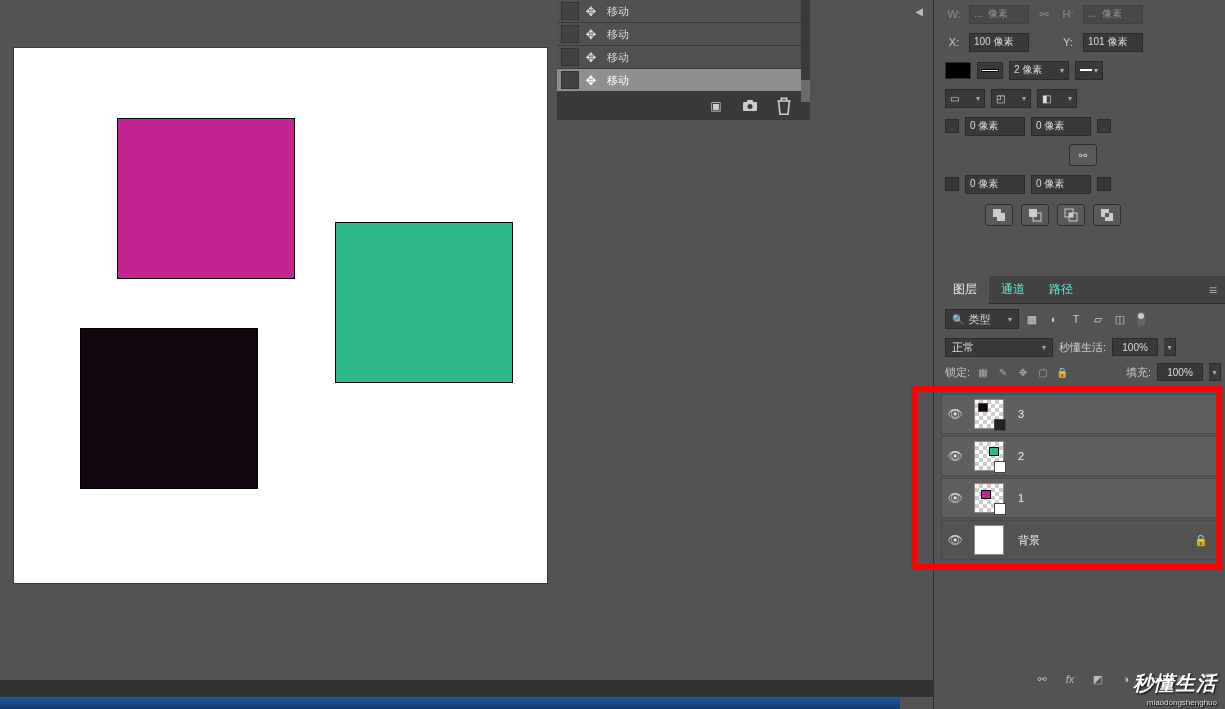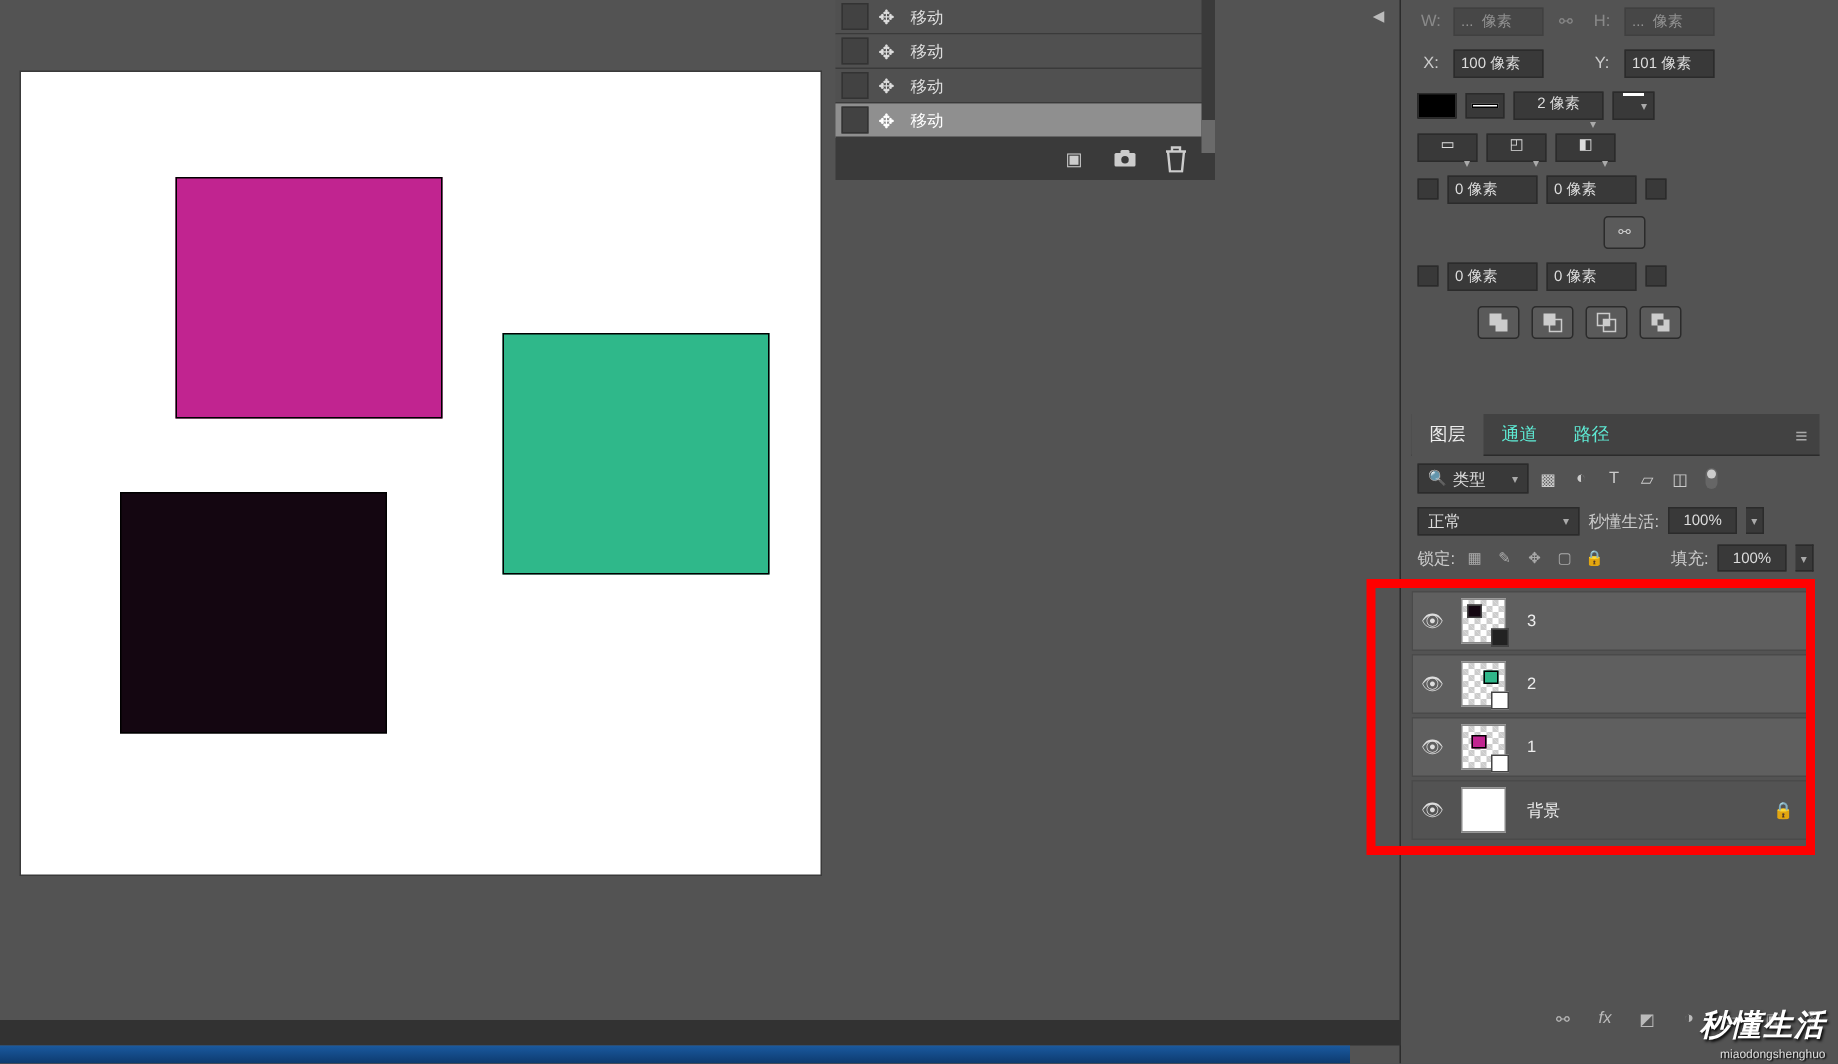--- a/index.html
+++ b/index.html
@@ -30,34 +30,34 @@
 
 .props { position: absolute; top: 0; left: 7px; right: 0; }
 .prop-row { display: flex; align-items: center; height: 28px; gap: 6px; font-size: 11px; color: #ccc; padding: 0 4px; }
 .prop-label { width: 18px; text-align: center; }
 .prop-input { width: 52px; height: 19px; background: #393939; border: 1px solid #2b2b2b; color: #ddd; font-size: 10px; padding: 0 4px; }
 .prop-input.wide { width: 60px; }
 .swatch { width: 26px; height: 17px; border: 1px solid #2b2b2b; }
 .swatch.black { background: #000; }
 .stroke-style { width: 26px; height: 17px; border: 1px solid #2b2b2b; background: #393939; display: flex; align-items: center; justify-content: center; }
 .stroke-line { width: 18px; height: 3px; background: #fff; border: 1px solid #000; }
-.select-box { height: 19px; background: #393939; border: 1px solid #2b2b2b; color: #ddd; font-size: 10px; display: flex; align-items: center; padding: 0 4px; gap: 2px; flex-direction: column; }
+.select-box { height: 19px; background: #393939; border: 1px solid #2b2b2b; color: #ddd; font-size: 10px; display: flex; align-items: center; padding: 0 4px; gap: 2px; }
 .select-box.w60 { width: 60px; }
 .select-box.w28 { width: 28px; }
 .select-box.w40 { width: 40px; }
 .dd-arrow { font-size: 8px; color: #aaa; margin-left: auto; }
 .prop-wide-input { flex: 1; height: 19px; background: #393939; border: 1px solid #2b2b2b; color: #ddd; font-size: 10px; padding: 0 4px; text-align: center; }
 .checkbox-sq { width: 14px; height: 14px; border: 1px solid #2b2b2b; background: #393939; }
 .link-btn { width: 28px; height: 22px; background: #5a5a5a; border: 1px solid #2b2b2b; border-radius: 3px; display: flex; align-items: center; justify-content: center; color: #ccc; font-size: 10px; margin: 4px auto; }
 .op-buttons { display: flex; gap: 8px; padding: 6px 0 6px 44px; }
 .op-btn { width: 28px; height: 22px; background: #5a5a5a; border: 1px solid #2b2b2b; border-radius: 3px; display: flex; align-items: center; justify-content: center; }
 .op-btn svg { width: 14px; height: 14px; }
 
 
-.layers-panel { position: absolute; top: 276px; left: 7px; right: 12px; }
+.layers-panel { position: absolute; top: 276px; left: 7px; right: 0; }
 .panel-tabs { display: flex; align-items: center; height: 28px; background: #424242; border-bottom: 1px solid #2b2b2b; }
 .ptab { padding: 0 12px; height: 28px; display: flex; align-items: center; font-size: 12px; color: #5eead4; }
 .ptab.active { background: #535353; color: #eee; }
 .ptab-menu { margin-left: auto; padding: 0 8px; color: #aaa; font-size: 14px; }
 
 .layer-filter-row { display: flex; align-items: center; height: 30px; gap: 4px; padding: 0 4px; }
 .filter-select { display: flex; align-items: center; gap: 4px; background: #393939; border: 1px solid #2b2b2b; height: 20px; padding: 0 6px; font-size: 11px; color: #ddd; width: 74px; }
 .mag { font-size: 10px; }
 .filter-icon { width: 18px; height: 18px; display: flex; align-items: center; justify-content: center; border: 1px solid transparent; color: #ccc; font-size: 11px; }
 .filter-toggle { width: 8px; height: 14px; background: #666; border-radius: 4px; margin-left: 4px; position: relative; }

